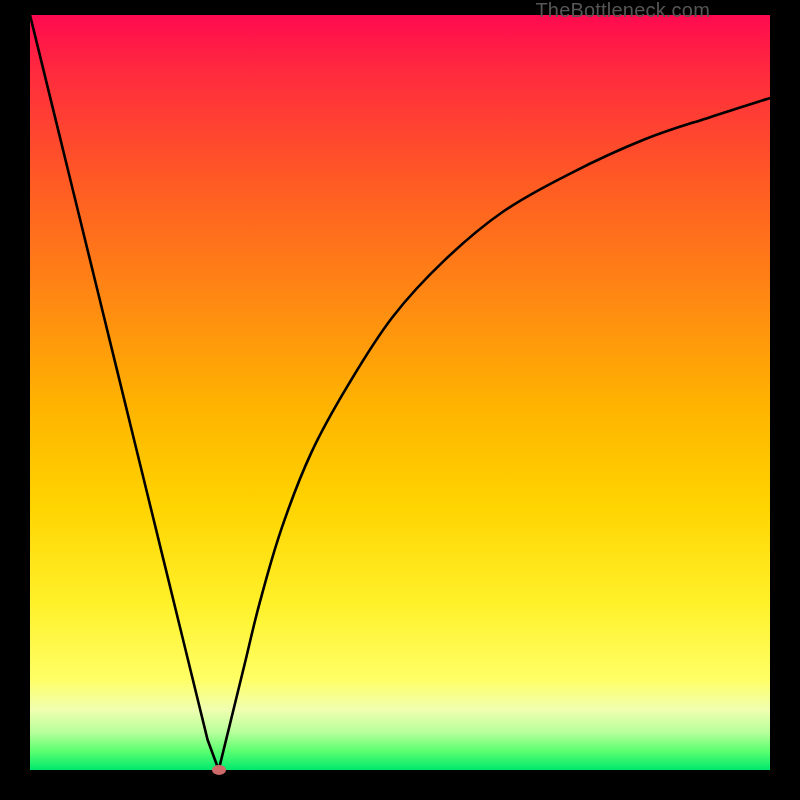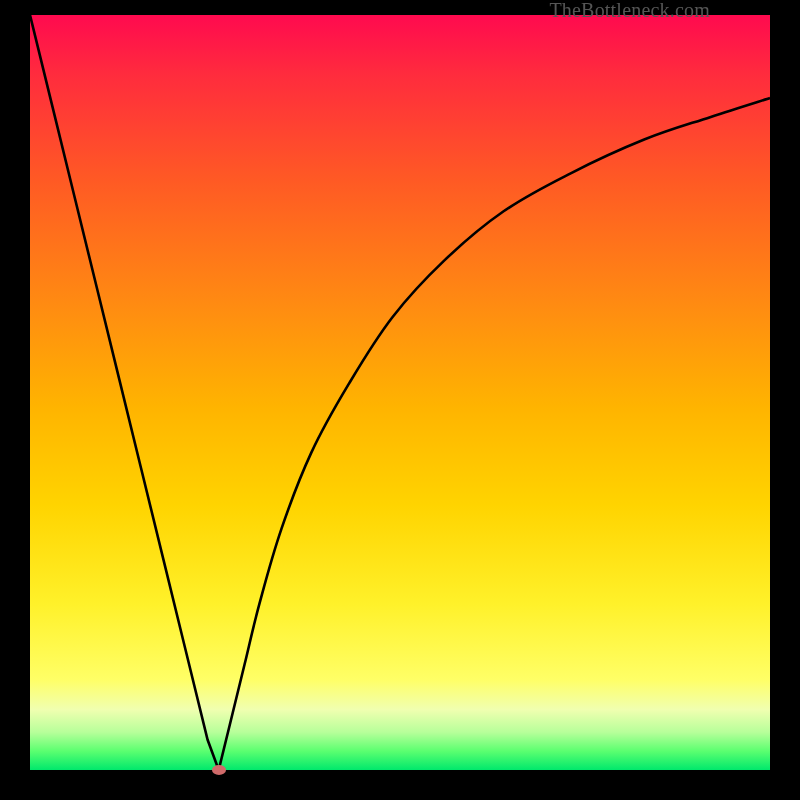--- a/index.html
+++ b/index.html
@@ -9,21 +9,20 @@
     height: 800px;
     overflow: hidden;
     background: #000;
     font-family: Arial, Helvetica, sans-serif;
   }
   .wrapper {
     width: 740px;
     height: 800px;
     background: #000;
     position: relative;
-    font-family: Liberation Serif, serif;
   }
   .plot {
     position: absolute;
     left: 30px;
     top: 15px;
     width: 740px;   
     height: 755px;  
     background: linear-gradient(
       to bottom,
       #ff0a4f 0%,

